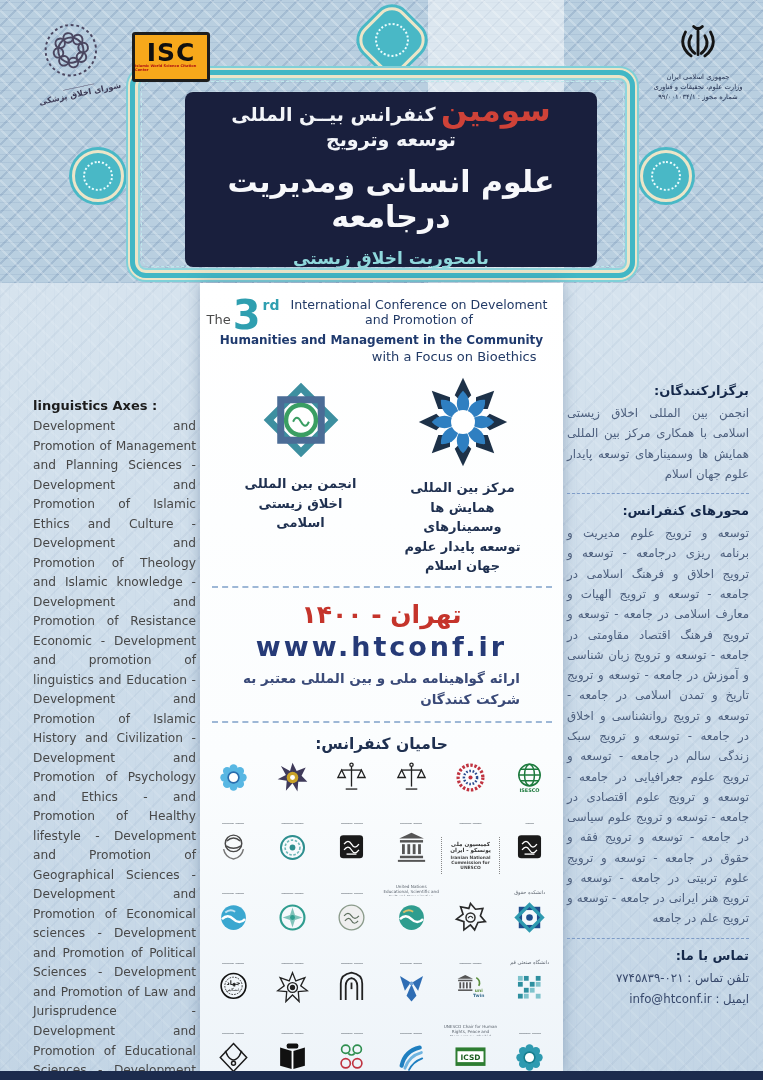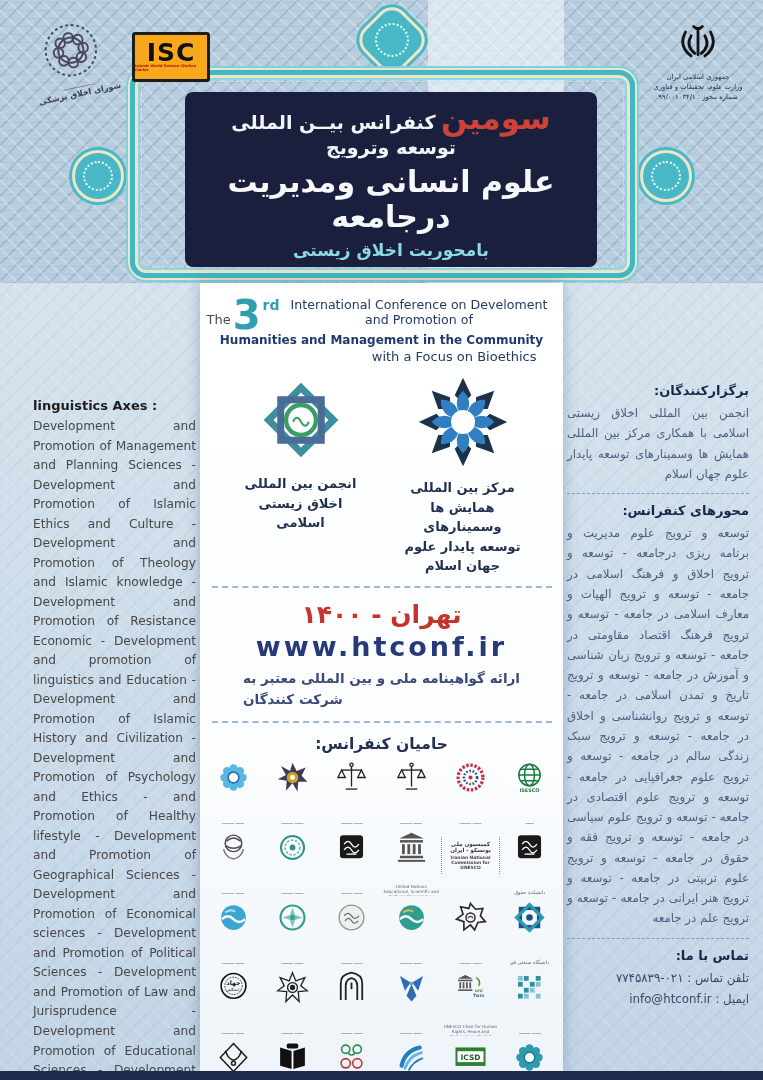--- a/index.html
+++ b/index.html
@@ -40,21 +40,21 @@
   .medallion{ position:absolute; width:52px; height:52px; border-radius:50%;
     background:#49b8c6; border:3px solid #ece5c8; box-shadow:0 0 0 3px #49b8c6;
   }
   .medallion::after{ content:""; position:absolute; inset:8px; border-radius:50%; border:2px dotted #eafcfd; }
   .medallion.left{ left:72px; top:150px; }
   .medallion.right{ left:640px; top:150px; }
   .medallion.top{ left:364px; top:12px; border-radius:30%; transform:rotate(45deg); width:56px; height:56px; }
   .title-box{
     position:absolute; left:185px; top:92px; width:412px; height:175px;
     background:#191f3d; border-radius:8px; color:#fff; text-align:center;
-    display:flex; flex-direction:column; justify-content:center; gap:6px; padding:8px 14px;
+    display:flex; flex-direction:column; justify-content:center; gap:14px; padding:8px 14px;
   }
   .t-line1{ direction:rtl; font-weight:bold; }
   .t-line1 .w-red{ color:#cf4238; font-size:31px; letter-spacing:1px; }
   .t-line1 .w-rest{ color:#f2f4f8; font-size:19px; }
   .t-line2{ direction:rtl; color:#f7f8fb; font-size:30px; font-weight:bold; letter-spacing:.5px; }
   .t-line3{ direction:rtl; color:#8fd8dc; font-size:17px; font-weight:bold; }
   
   .stamp{ position:absolute; left:18px; top:22px; width:110px; transform:rotate(-12deg); text-align:center; }
   .stamp .sq1{ font-size:6px; color:#5a5570; letter-spacing:1px; }
   .stamp .stamp-cap{ font-size:8px; font-weight:bold; color:#3c3a55; direction:rtl; margin-top:1px; }
@@ -80,21 +80,21 @@
   .eng-ord{ font-size:14px; font-weight:bold; color:#2f9fb0; align-self:flex-start; }
   .eng-line1{ font-size:12.6px; padding-bottom:3px; }
   .eng-line2{ font-size:12px; font-weight:bold; color:#1f3a6e; margin-top:3px; }
   .eng-line3{ font-size:13px; text-align:right; padding-right:20px; margin-top:2px; }
   .org-logos{ display:flex; gap:42px; margin-top:12px; align-items:flex-start; }
   .org-logo{ width:120px; text-align:center; }
   .org-cap{ direction:rtl; font-size:13px; font-weight:bold; color:#1f3050; line-height:1.5; margin-top:6px; }
   .dashes{ width:340px; border-top:2px dashed #9db7d6; margin:10px 0 8px; }
   .city-year{ direction:rtl; color:#c5342b; font-size:25px; font-weight:bold; margin-top:4px; }
   .website{ color:#263a77; font-size:27px; font-weight:bold; letter-spacing:3px; margin-top:2px; }
-  .cert{ direction:rtl; text-align:left; color:#3a4a78; font-size:13.5px; font-weight:bold; line-height:1.6; margin-top:6px; }
+  .cert{ direction:rtl; text-align:right; color:#3a4a78; font-size:13.5px; font-weight:bold; line-height:1.6; margin-top:6px; }
   .sponsors-heading{ direction:rtl; color:#1f3050; font-size:15.5px; font-weight:bold; margin-top:4px; }
   .sp-grid{ display:grid; grid-template-columns:repeat(6,1fr); width:356px; margin-top:6px; row-gap:3px; }
   .sp-cell{ display:flex; flex-direction:column; align-items:center; justify-content:space-between; height:67px; padding-top:2px;gap:18px; }
   .sp-cell svg{ width:33px; height:33px; flex:none; }
   .sp-cap{ font-size:5px; color:#5e6670; text-align:center; direction:rtl; line-height:1.25; margin-top:2px; max-width:56px; overflow:hidden; }
   .sp-cap.lat{ direction:ltr; font-size:4.2px; }
   .tb-fa{ font-size:5.6px; font-weight:bold; color:#333; direction:rtl; }
   .tb-en{ font-size:4.4px; color:#444; font-weight:bold; margin-top:2px; }
   .sp-textblock{ border-left:1px dotted #888; border-right:1px dotted #888; padding:4px 2px; margin-top:6px; text-align:center; }
   

